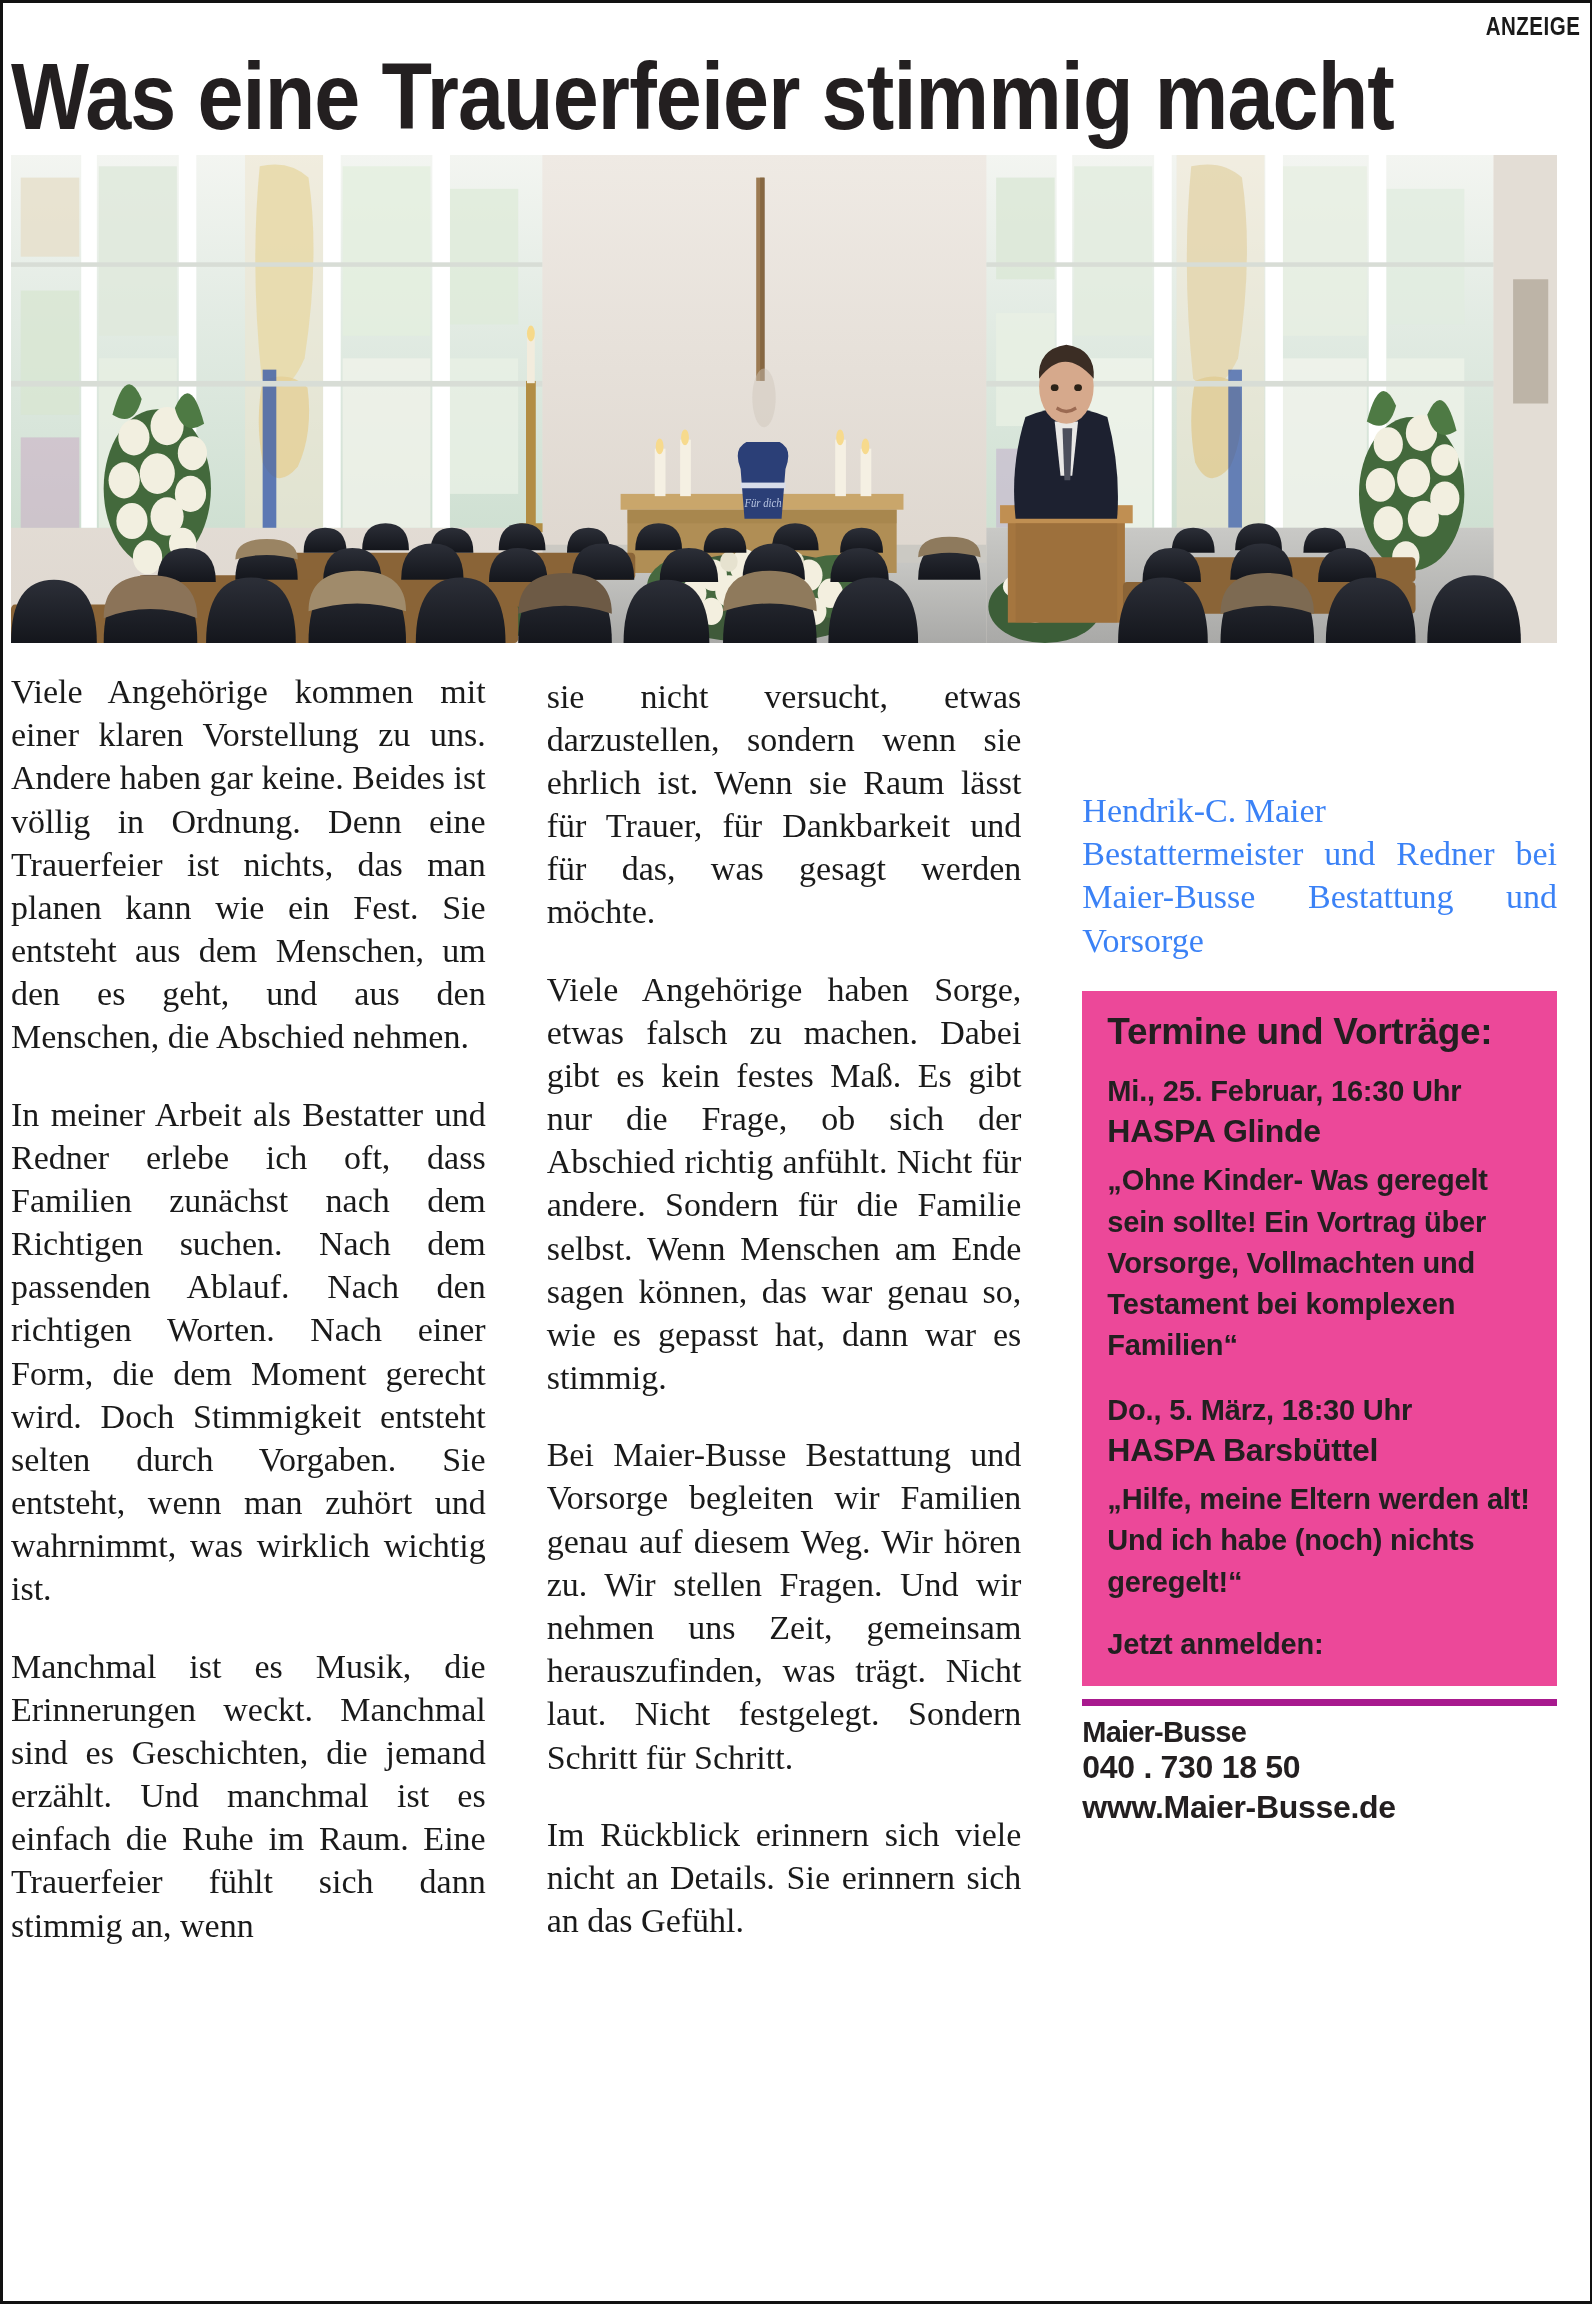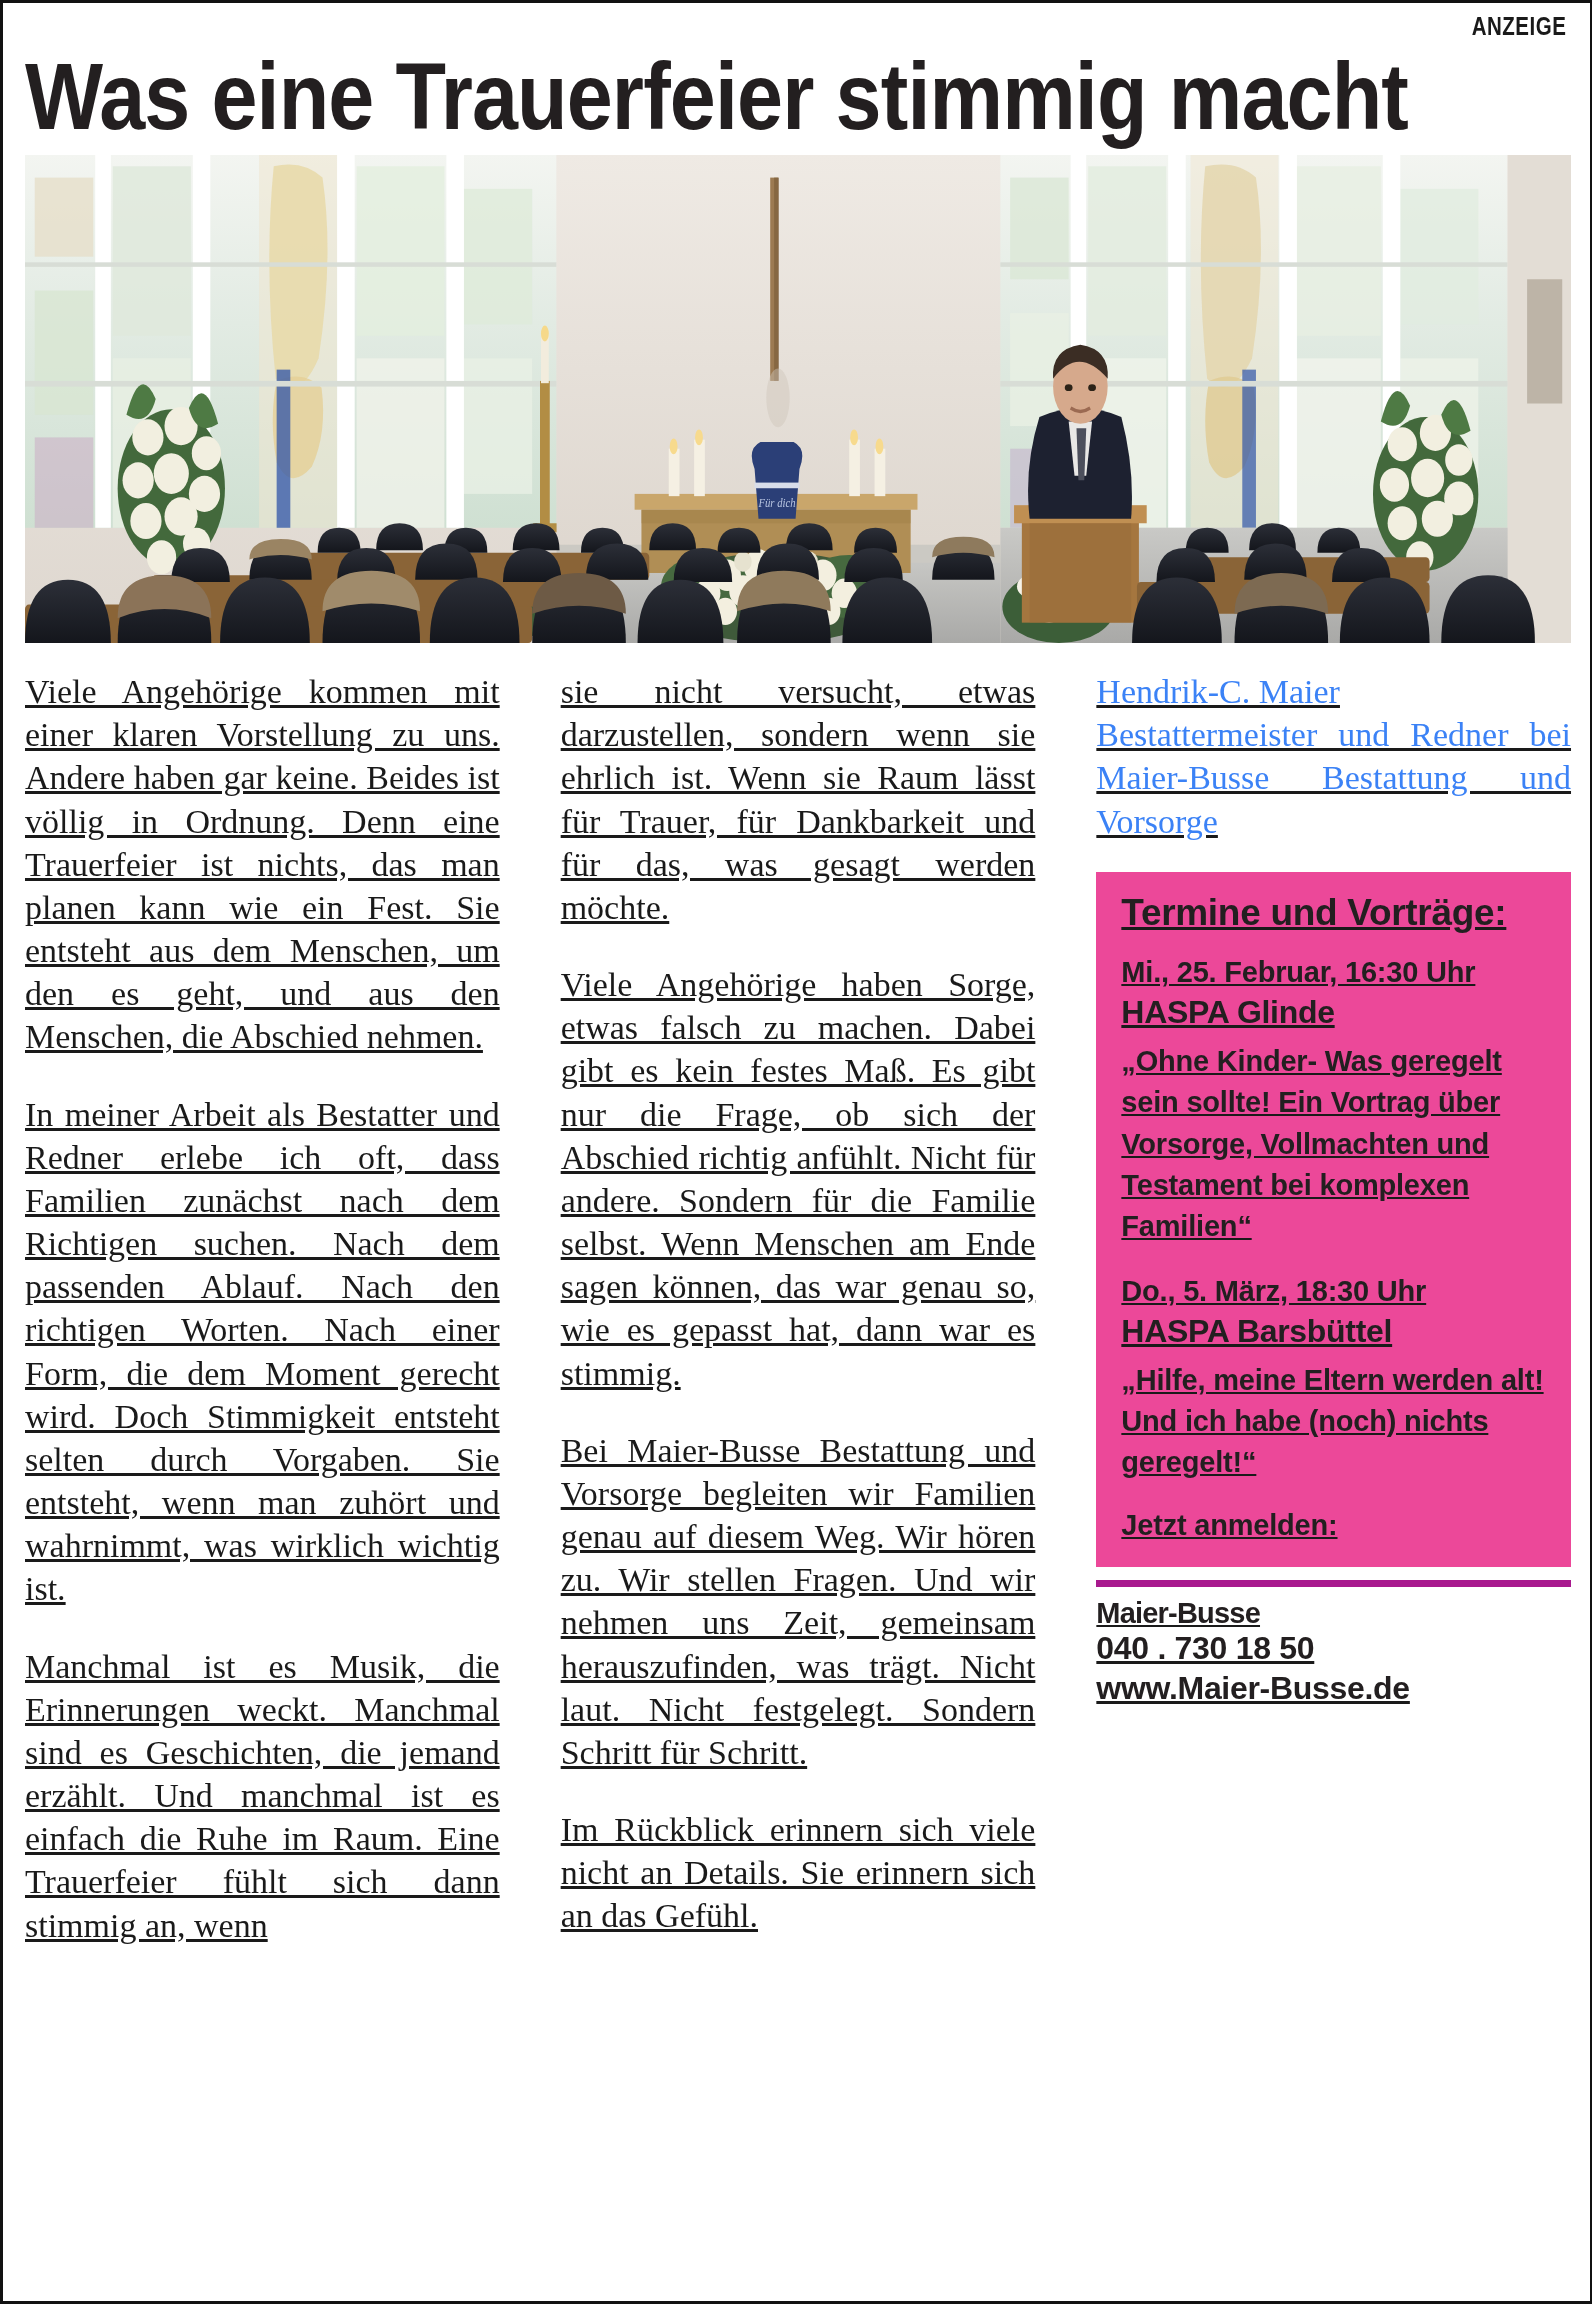--- a/index.html
+++ b/index.html
@@ -19,21 +19,21 @@
     box-sizing: border-box;
     border-left: 3.9px solid #111111;
     border-right: 3.9px solid #111111;
     border-top: 3.9px solid #111111;
     border-bottom: 4.9px solid #111111;
     overflow: hidden;
   }
   #inner {
     position: absolute;
     left: 0; top: 0; right: 0; bottom: 0;
-    padding: 0 22px;
+    padding: 0 8px;
   }
 
   
   .anzeige-row {
     height: 47px;
     display: flex;
     align-items: center;
     justify-content: flex-end;
     padding-right: 2px;
   }
@@ -69,22 +69,21 @@
     background: #cfd6d2;
     margin-bottom: 27px;
   }
   .photo svg { display: block; width: 100%; height: 100%; }
 
   
   .cols {
     display: flex;
     gap: 16px;
     width: 1546px;
-    align-items: flex-start;
-    text-decoration: underline;
+    align-items: center;
   }
   .col {
     width: 486px;
     margin-right: 45px;
   }
   .col:last-child { margin-right: 0; }
 
   .body-p {
     font-family: "Liberation Serif", "DejaVu Serif", serif;
     font-size: 34px;

